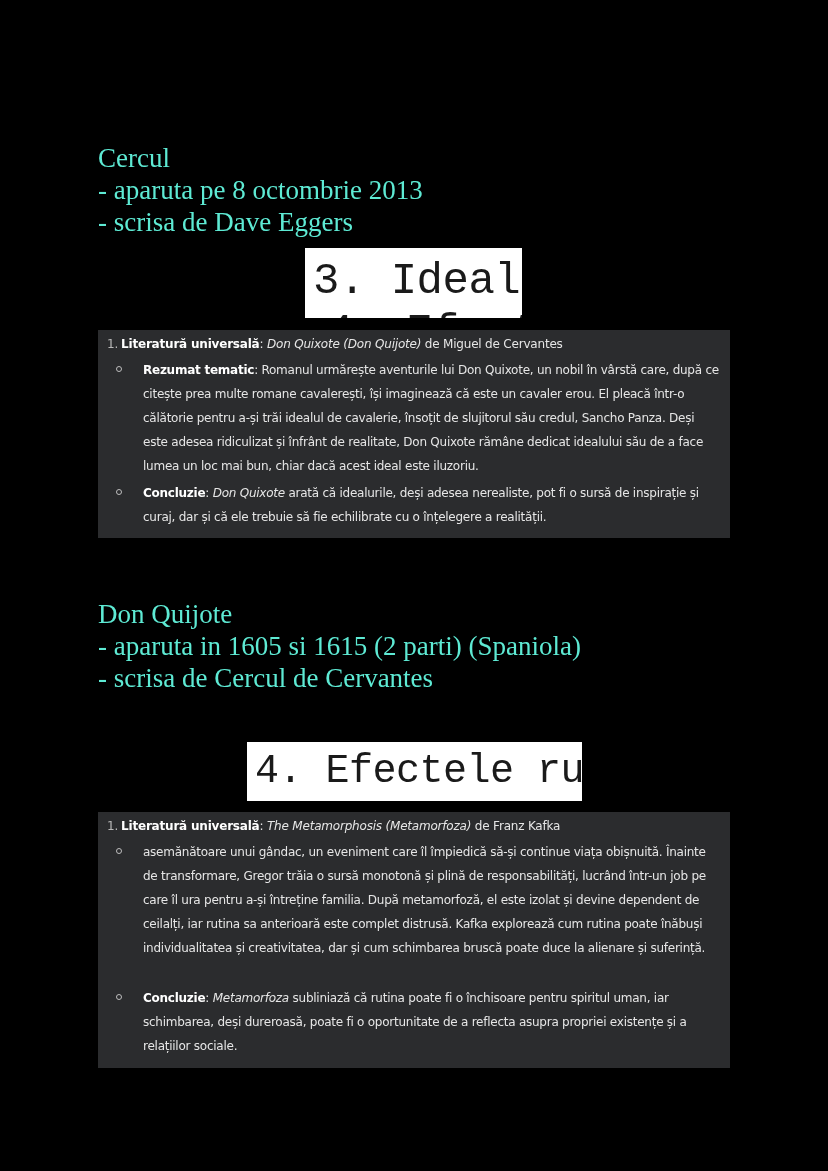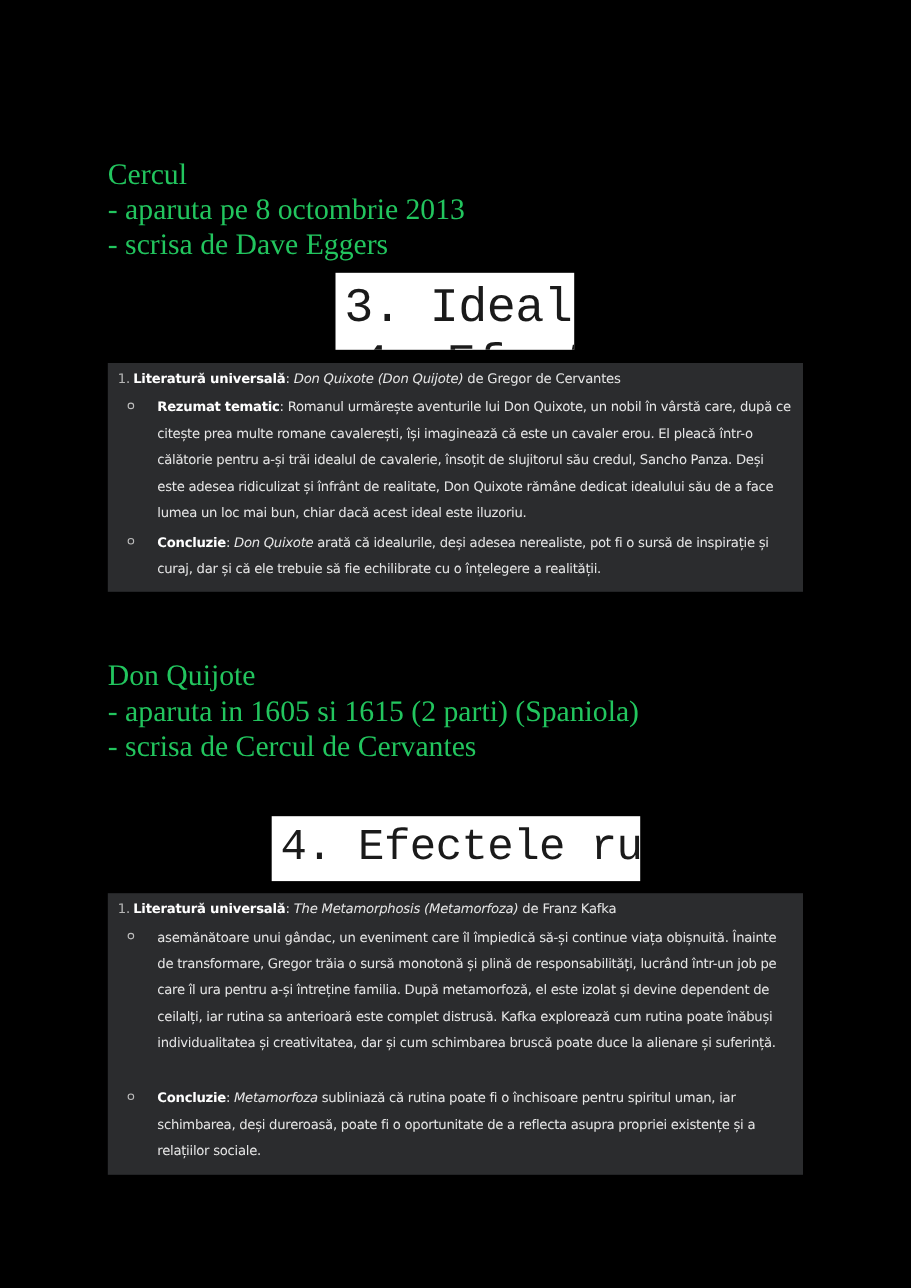--- a/index.html
+++ b/index.html
@@ -2,21 +2,21 @@
 <html><head>
 <meta charset="utf-8">
 <style>
   html, body { margin: 0; padding: 0; }
   body {
     width: 828px; height: 1171px; background: #000000;
     position: relative; overflow: hidden;
     font-family: "Liberation Serif", serif;
   }
   .note {
-    position: absolute; left: 98px; color: #22c55e;
+    position: absolute; left: 98px; color: #5eead4;
     font-family: "Liberation Serif", serif;
     font-size: 27px; line-height: 32px;
   }
   .note div { white-space: nowrap; }
   .note1 { top: 142px; }
   .note2 { top: 598px; }
 
   .heading-box {
     position: absolute; background: #ffffff; overflow: hidden;
     font-family: Liberation Mono, monospace; color: #1a1a1a;
@@ -65,21 +65,21 @@
   <div>- scrisa de Dave Eggers</div>
 </div>
 
 <div class="heading-box heading1">
   <span class="htext">3. Idealul</span>
   <span class="hclip">4. Efectele</span>
 </div>
 
 <div class="panel panel1">
   <div class="title-line">
-    <span class="num">1.</span><span class="b">Literatură universală</span><span>:</span>&nbsp;<span class="i">Don Quixote (Don Quijote)</span><span> de Gregor de Cervantes</span>
+    <span class="num">1.</span><span class="b">Literatură universală</span><span>:</span>&nbsp;<span class="i">Don Quixote (Don Quijote)</span><span> de Miguel de Cervantes</span>
   </div>
 
   <div class="bullet-block p1b1">
     <span class="bullet-dot"></span>
     <div class="bullet-line"><span class="b">Rezumat tematic</span><span>: Romanul urmărește aventurile lui Don Quixote, un nobil în vârstă care, după ce</span></div>
     <div class="bullet-line">citește prea multe romane cavalerești, își imaginează că este un cavaler erou. El pleacă într-o</div>
     <div class="bullet-line">călătorie pentru a-și trăi idealul de cavalerie, însoțit de slujitorul său credul, Sancho Panza. Deși</div>
     <div class="bullet-line">este adesea ridiculizat și înfrânt de realitate, Don Quixote rămâne dedicat idealului său de a face</div>
     <div class="bullet-line">lumea un loc mai bun, chiar dacă acest ideal este iluzoriu.</div>
   </div>

